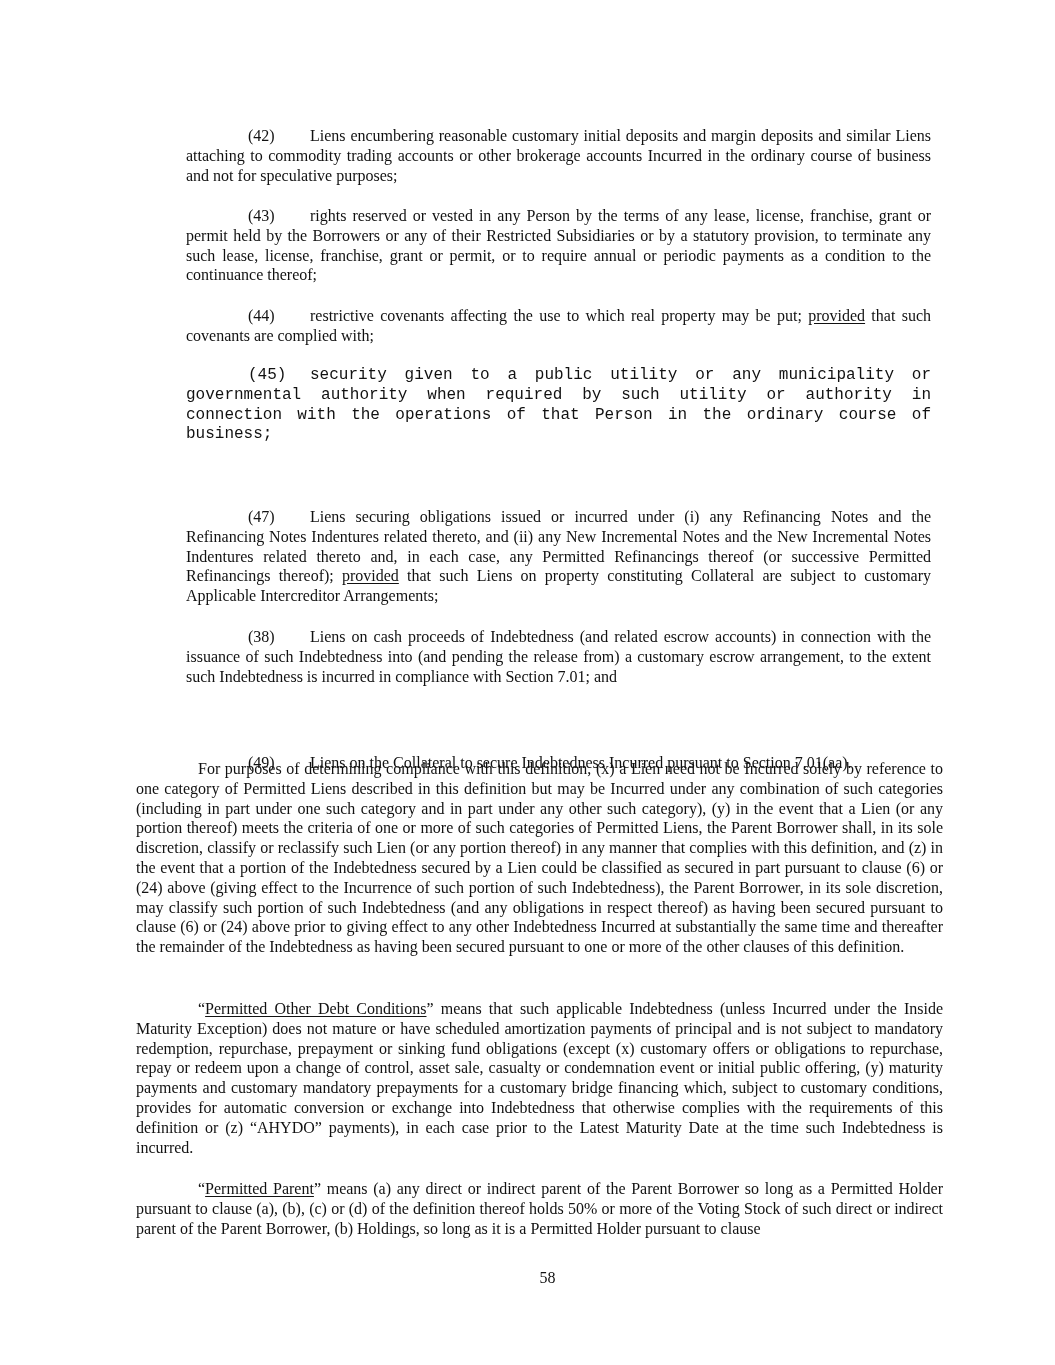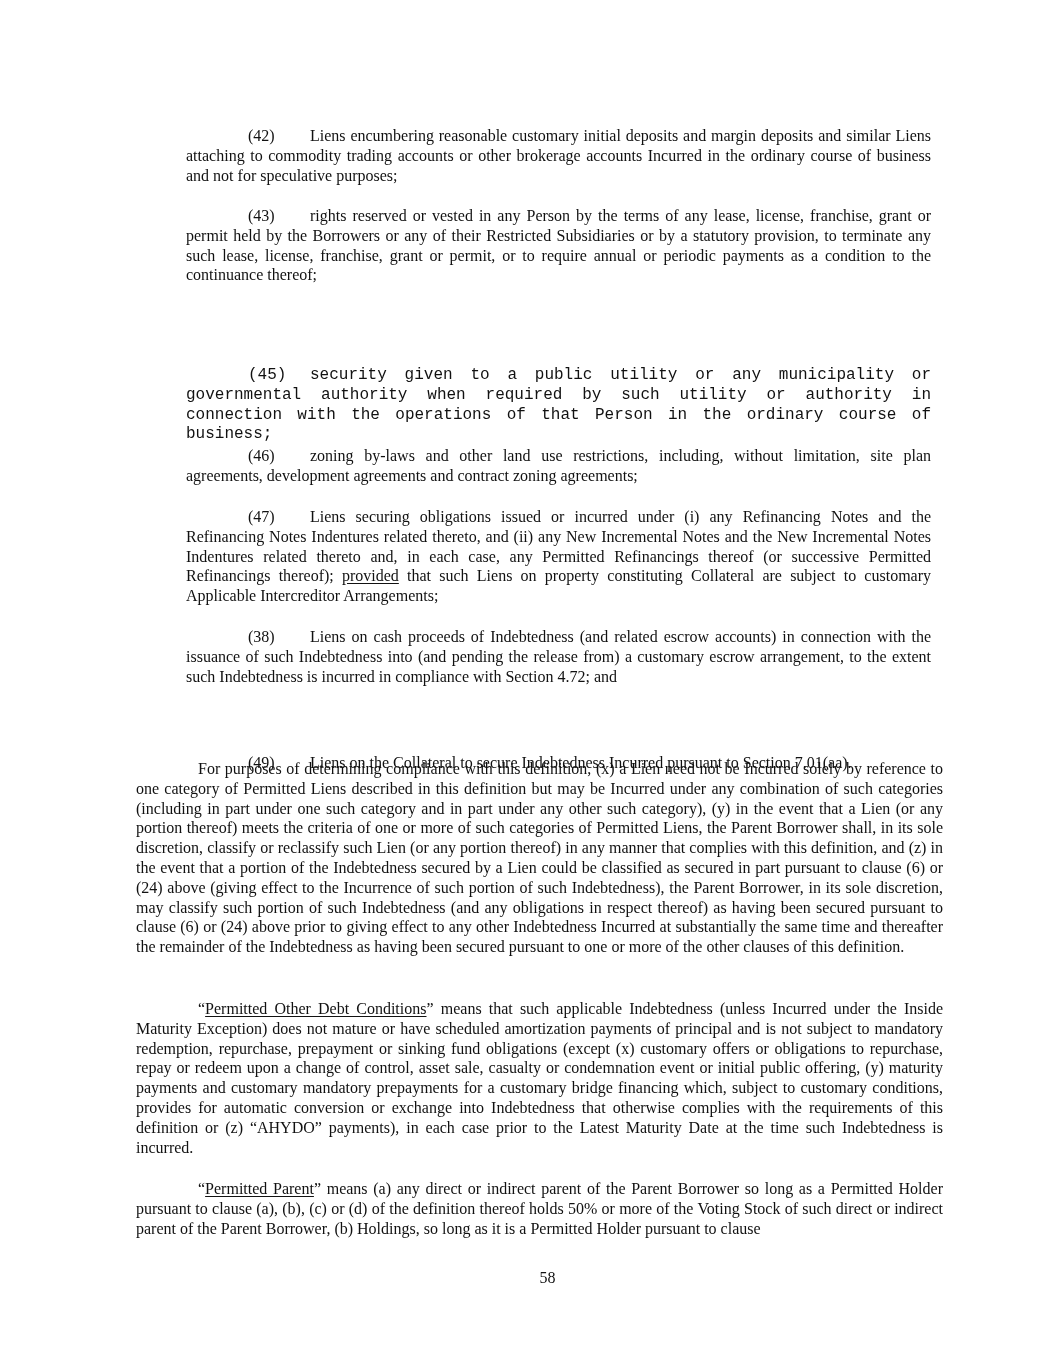--- a/index.html
+++ b/index.html
@@ -54,28 +54,28 @@
 </style>
 </head>
 <body>
 
 <div class="page">
 
   <p class="clause" style="top:126px;"><span class="num">(42)</span><span>Liens encumbering reasonable customary initial deposits and margin deposits and similar Liens attaching to commodity trading accounts or other brokerage accounts Incurred in the ordinary course of business and not for speculative purposes;</span></p>
 
   <p class="clause" style="top:206px;"><span class="num">(43)</span><span>rights reserved or vested in any Person by the terms of any lease, license, franchise, grant or permit held by the Borrowers or any of their Restricted Subsidiaries or by a statutory provision, to terminate any such lease, license, franchise, grant or permit, or to require annual or periodic payments as a condition to the continuance thereof;</span></p>
 
+  <p class="clause" style="top:306px;"><span class="num">(44)</span><span>restrictive covenants affecting the use to which real property may be put; </span><span class="u">provided</span><span> that such covenants are complied with;</span></p>
 
   <p class="clause" style="top:366px;font-family:Liberation Mono, monospace;"><span class="num">(45)</span><span>security given to a public utility or any municipality or governmental authority when required by such utility or authority in connection with the operations of that Person in the ordinary course of business;</span></p>
 
-  <p class="clause" style="top:446px;"><span class="num">(46)</span><span>zoning by-laws and other land use restrictions, including, without limitation, site plan agreements, development agreements and contract zoning agreements;</span></p>
 
   <p class="clause" style="top:507px;"><span class="num">(47)</span><span>Liens securing obligations issued or incurred under (i) any Refinancing Notes and the Refinancing Notes Indentures related thereto, and (ii) any New Incremental Notes and the New Incremental Notes Indentures related thereto and, in each case, any Permitted Refinancings thereof (or successive Permitted Refinancings thereof); </span><span class="u">provided</span><span> that such Liens on property constituting Collateral are subject to customary Applicable Intercreditor Arrangements;</span></p>
 
-  <p class="clause" style="top:627px;"><span class="num">(38)</span><span>Liens on cash proceeds of Indebtedness (and related escrow accounts) in connection with the issuance of such Indebtedness into (and pending the release from) a customary escrow arrangement, to the extent such Indebtedness is incurred in compliance with Section 4.72; and</span></p>
+  <p class="clause" style="top:627px;"><span class="num">(38)</span><span>Liens on cash proceeds of Indebtedness (and related escrow accounts) in connection with the issuance of such Indebtedness into (and pending the release from) a customary escrow arrangement, to the extent such Indebtedness is incurred in compliance with Section 7.01; and</span></p>
 
   <p class="clause" style="top:707px;margin-top:46px;"><span class="num">(49)</span><span>Liens on the Collateral to secure Indebtedness Incurred pursuant to Section 7.01(aa).</span></p>
 
   <p class="para" style="top:747px;">For purposes of determining compliance with this definition, (x) a Lien need not be Incurred solely by reference to one category of Permitted Liens described in this definition but may be Incurred under any combination of such categories (including in part under one such category and in part under any other such category), (y) in the event that a Lien (or any portion thereof) meets the criteria of one or more of such categories of Permitted Liens, the Parent Borrower shall, in its sole discretion, classify or reclassify such Lien (or any portion thereof) in any manner that complies with this definition, and (z) in the event that a portion of the Indebtedness secured by a Lien could be classified as secured in part pursuant to clause (6) or (24) above (giving effect to the Incurrence of such portion of such Indebtedness), the Parent Borrower, in its sole discretion, may classify such portion of such Indebtedness (and any obligations in respect thereof) as having been secured pursuant to clause (6) or (24) above prior to giving effect to any other Indebtedness Incurred at substantially the same time and thereafter the remainder of the Indebtedness as having been secured pursuant to one or more of the other clauses of this definition.</p>
 
   <p class="para" style="top:987px;"><span>“</span><span class="u">Permitted Other Debt Conditions</span><span>”</span><span> means that such applicable Indebtedness (unless Incurred under the Inside Maturity Exception) does not mature or have scheduled amortization payments of principal and is not subject to mandatory redemption, repurchase, prepayment or sinking fund obligations (except (x) customary offers or obligations to repurchase, repay or redeem upon a change of control, asset sale, casualty or condemnation event or initial public offering, (y) maturity payments and customary mandatory prepayments for a customary bridge financing which, subject to customary conditions, provides for automatic conversion or exchange into Indebtedness that otherwise complies with the requirements of this definition or (z) “AHYDO” payments), in each case prior to the Latest Maturity Date at the time such Indebtedness is incurred.</span></p>
 
   <p class="para" style="top:1167px;"><span>“</span><span class="u">Permitted Parent</span><span>”</span><span> means (a) any direct or indirect parent of the Parent Borrower so long as a Permitted Holder pursuant to clause (a), (b), (c) or (d) of the definition thereof holds 50% or more of the Voting Stock of such direct or indirect parent of the Parent Borrower, (b) Holdings, so long as it is a Permitted Holder pursuant to clause</span></p>
 
   <div class="page-number">58</div>

